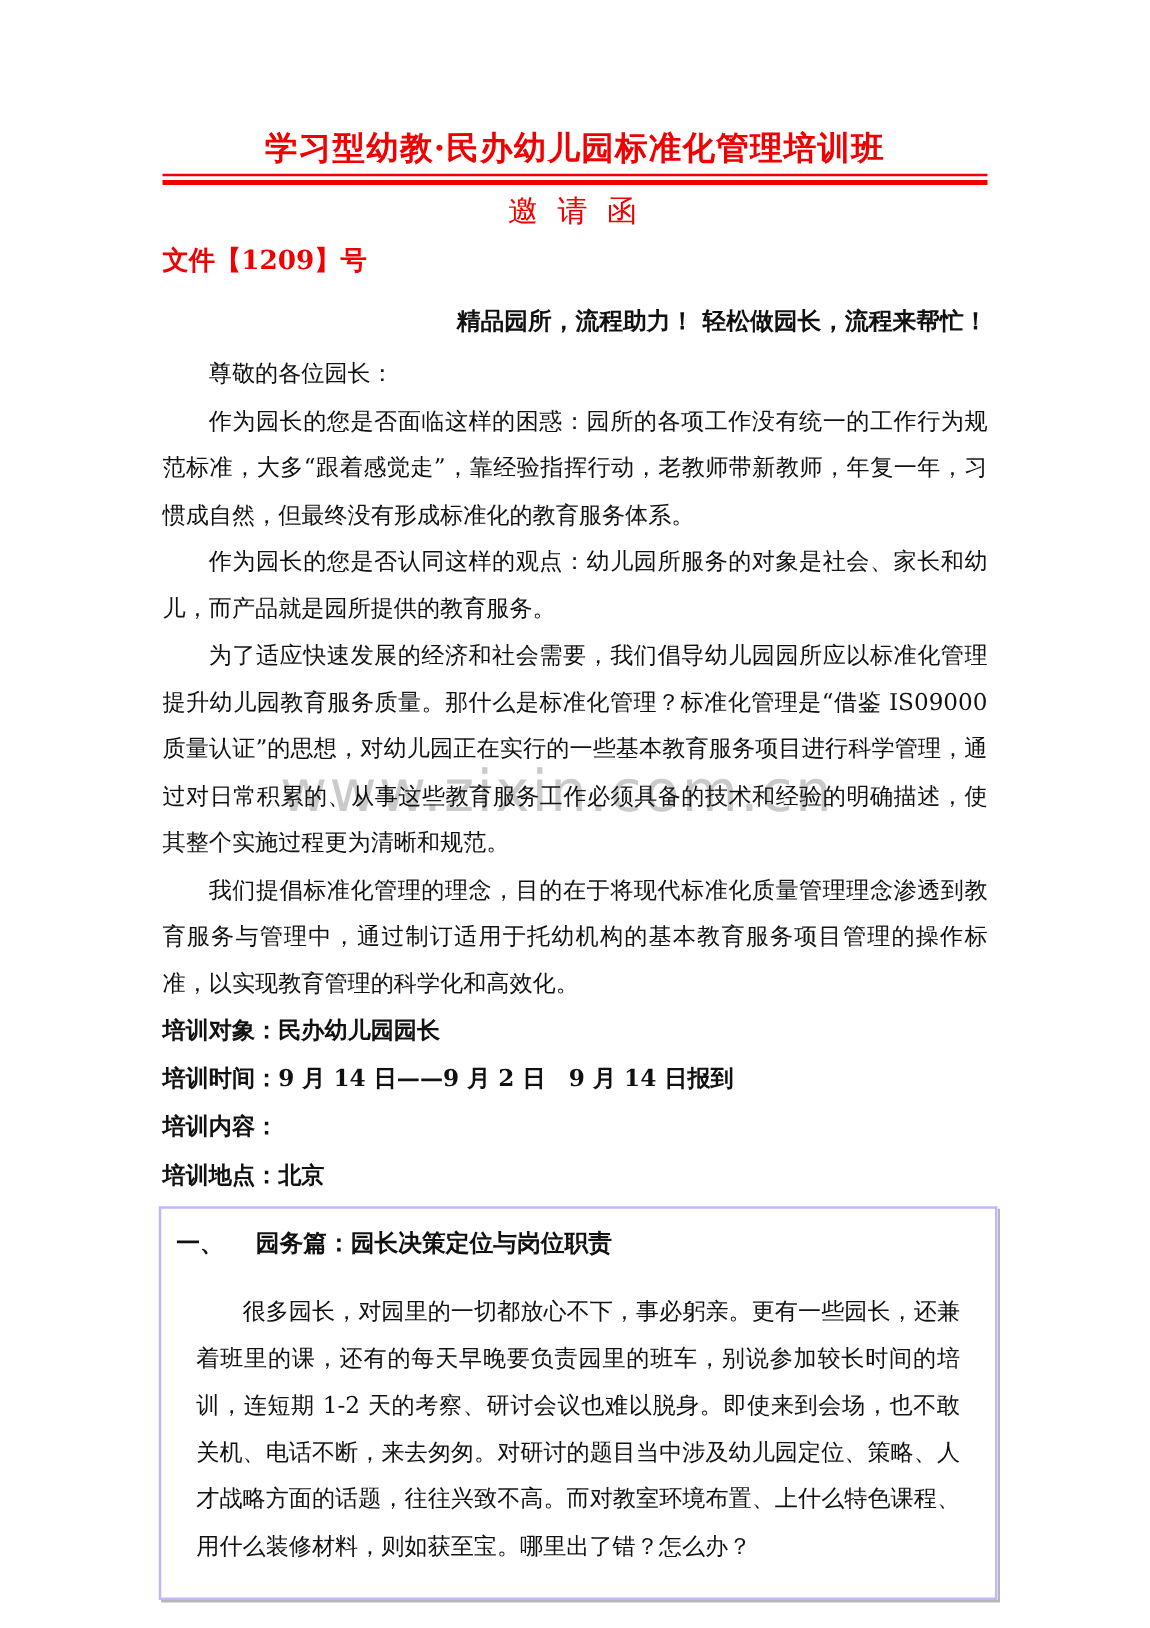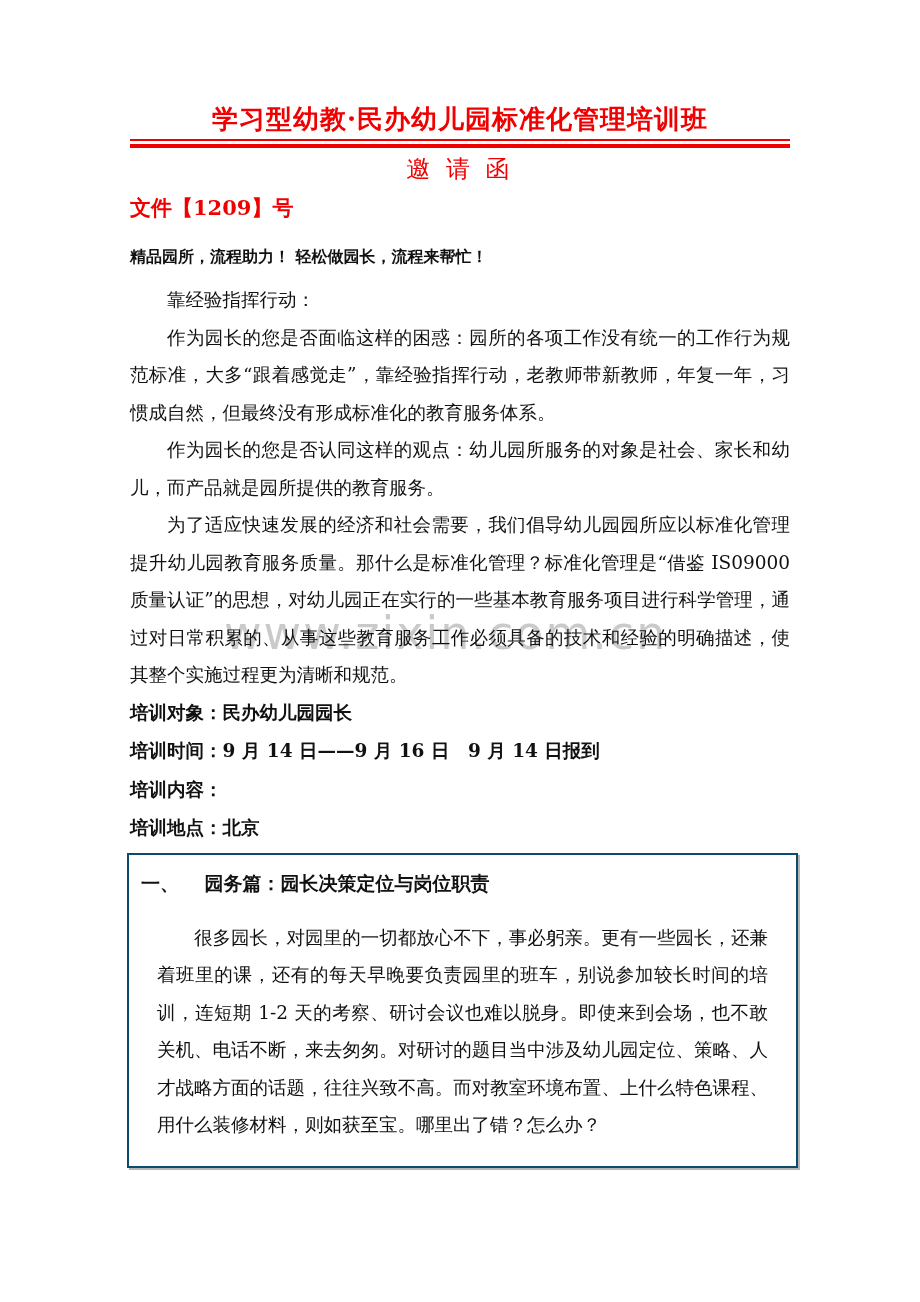--- a/index.html
+++ b/index.html
@@ -50,22 +50,22 @@
   .doc-number {
     margin-top: 9px;
     text-align: left;
     color: var(--red, #f00000);
     font-size: 21px;
     font-weight: bold;
     line-height: 27px;
   }
   .slogan {
     margin-top: 23px;
-    text-align: left;
-    font-size: 16px;
+    text-align: right;
+    font-size: 19px;
     font-weight: bold;
     line-height: 26px;
   }
   
   .body-text {
     margin-top: 11px;
     font-size: 18.5px;
     line-height: 37.5px;
     text-align: justify;
   }
@@ -75,21 +75,21 @@
     font-size: 18.5px;
     line-height: 38.5px;
   }
   .field-label { font-weight: bold; }
   .field-value { font-weight: bold; }
   
   .content-box {
     margin-top: 5px;
     margin-left: -3px;
     margin-right: -8px;
-    border: 2px solid #0c4a6e;
+    border: 2px solid #c4b5fd;
     box-shadow: 2px 2px 0 rgba(120,120,120,0.55);
     padding: 8px 12px 6px 12px;
   }
   .box-heading {
     font-size: 19px;
     font-weight: bold;
     line-height: 40px;
   }
   .box-para {
     font-size: 18.5px;
@@ -125,31 +125,32 @@
 
     <div class="title-rule"></div>
 
     <div class="letter-type">邀 请 函</div>
 
     <div class="doc-number">文件【1209】号</div>
 
     <div class="slogan">精品园所，流程助力！ 轻松做园长，流程来帮忙！</div>
 
     <div class="body-text">
-      <p class="para salutation">靠经验指挥行动：</p>
+      <p class="para salutation">尊敬的各位园长：</p>
       <p class="para">作为园长的您是否面临这样的困惑：园所的各项工作没有统一的工作行为规范标准，大多“跟着感觉走”，靠经验指挥行动，老教师带新教师，年复一年，习惯成自然，但最终没有形成标准化的教育服务体系。</p>
       <p class="para">作为园长的您是否认同这样的观点：幼儿园所服务的对象是社会、家长和幼儿，而产品就是园所提供的教育服务。</p>
       <p class="para">为了适应快速发展的经济和社会需要，我们倡导幼儿园园所应以标准化管理提升幼儿园教育服务质量。那什么是标准化管理？标准化管理是“借鉴 IS09000 质量认证”的思想，对幼儿园正在实行的一些基本教育服务项目进行科学管理，通过对日常积累的、从事这些教育服务工作必须具备的技术和经验的明确描述，使其整个实施过程更为清晰和规范。</p>
+      <p class="para">我们提倡标准化管理的理念，目的在于将现代标准化质量管理理念渗透到教育服务与管理中，通过制订适用于托幼机构的基本教育服务项目管理的操作标准，以实现教育管理的科学化和高效化。</p>
     </div>
 
     <div class="field-row">
       <span class="field-label">培训对象：</span><span class="field-value">民办幼儿园园长</span>
     </div>
     <div class="field-row">
-      <span class="field-label">培训时间：</span><span class="field-value">9 月 14 日——9 月 16 日　9 月 14 日报到</span>
+      <span class="field-label">培训时间：</span><span class="field-value">9 月 14 日——9 月 2 日　9 月 14 日报到</span>
     </div>
     <div class="field-row">
       <span class="field-label">培训内容：</span><span class="field-value"></span>
     </div>
     <div class="field-row">
       <span class="field-label">培训地点：</span><span class="field-value">北京</span>
     </div>
 
     <div class="content-box">
       <div class="box-heading">一、　 园务篇：园长决策定位与岗位职责</div>

